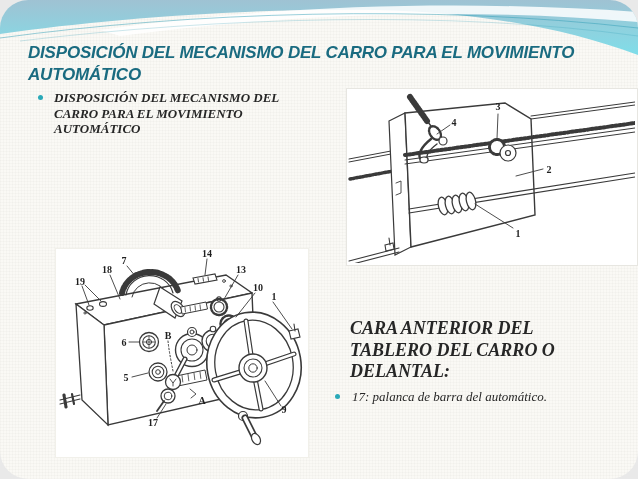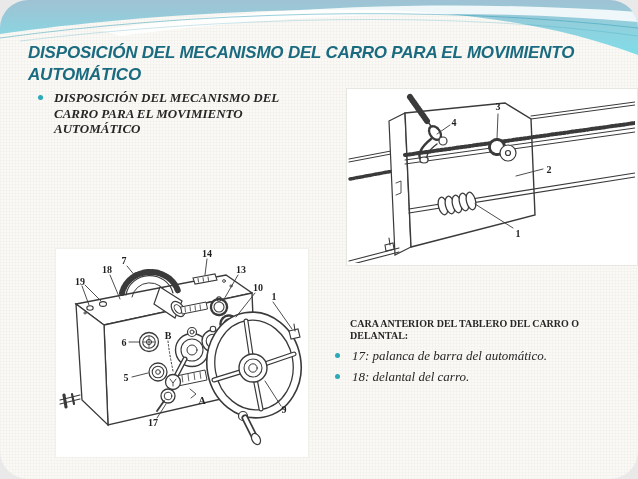--- a/index.html
+++ b/index.html
@@ -26,21 +26,21 @@
     font-style:italic; font-size:13px; line-height:1.2; color:#262626;
   }
   .li .dot{
     position:absolute; left:8px; top:5px; width:5px; height:5px;
     border-radius:50%; background:#2aa9b8;
   }
   .li.first{font-weight:bold; max-width:235px;}
   .rblock{position:absolute; left:330px; top:318px; width:304px;}
   .rhead{
     margin:0 0 6px 20px; max-width:252px;
-    font-weight:bold; font-size:10px; line-height:1.2; color:#262626;
+    font-weight:bold; font-style:italic; font-size:18px; line-height:1.2; color:#262626;
   }
   .rblock .li{margin-bottom:5px; padding-left:22px;}
   .rblock .li .dot{left:5px;}
   .fig{
     position:absolute; background:#ffffff;
   }
   .fig-plate{left:346px; top:88px; width:290px; height:176px; border:1px solid #e7e6e1;}
   .fig-apron{left:55px; top:248px; width:252px; height:208px; border:1px solid #f1f0ea;}
   .fig svg{display:block;}
   svg text{
@@ -297,19 +297,15 @@
       <text x="228" y="164" text-anchor="middle">9</text>
     </svg>
   </div>
 
   <div class="rblock">
     <div class="rhead">CARA ANTERIOR DEL TABLERO DEL CARRO O DELANTAL:</div>
     <div class="li">
       <span class="dot"></span>
       <span>17: palanca de barra del automático.</span>
     </div>
-    <div class="li">
-      <span class="dot"></span>
-      <span>18: delantal del carro.</span>
-    </div>
   </div>
 
 </div>
 
 </body></html>

